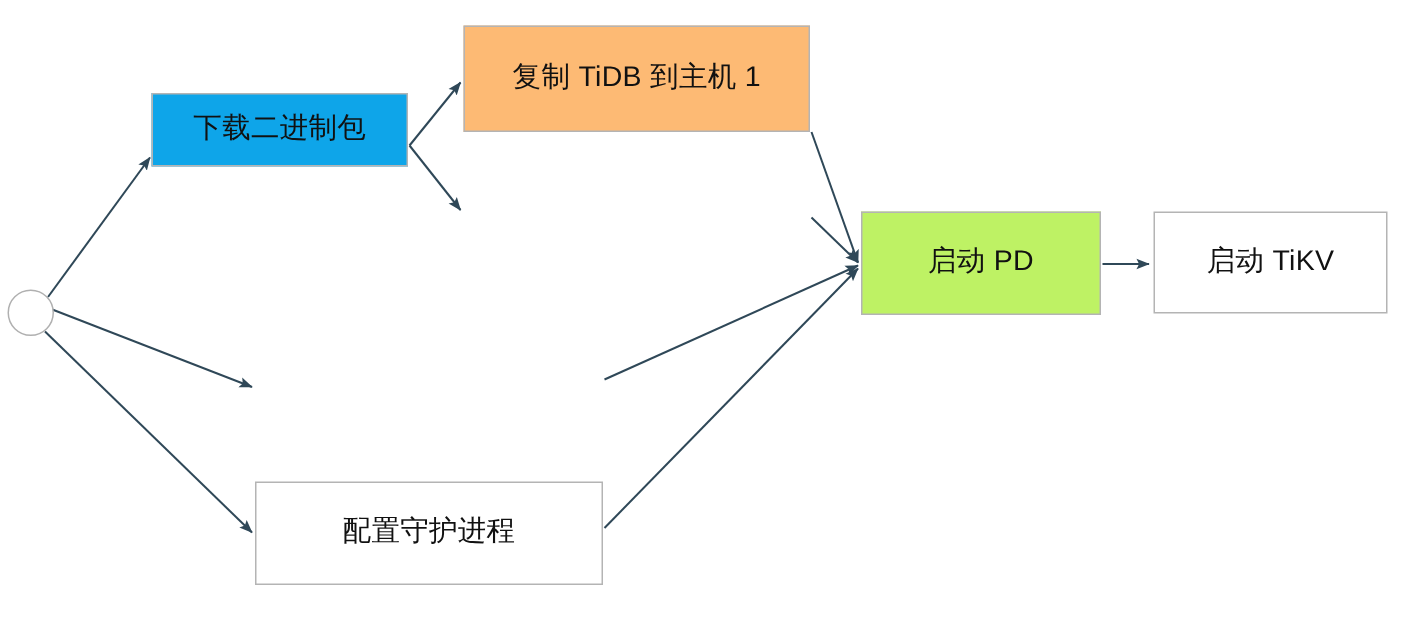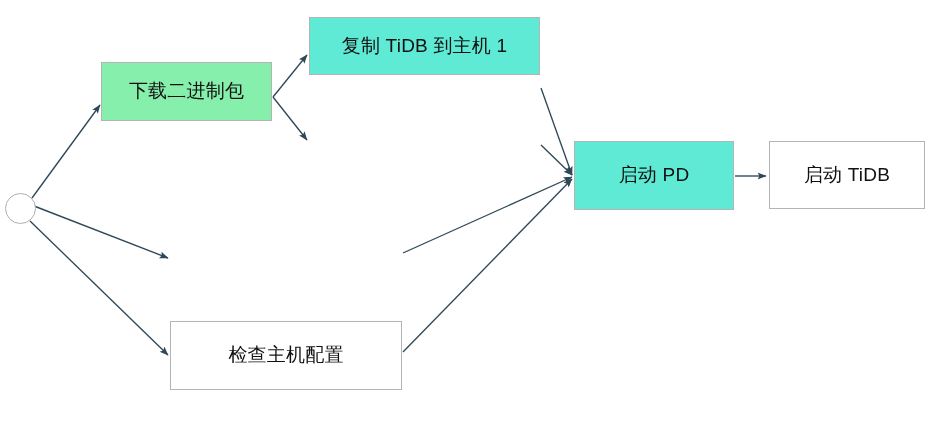--- a/index.html
+++ b/index.html
@@ -70,35 +70,35 @@
         <line x1="541" y1="88" x2="572" y2="175" marker-end="url(#arrowhead)"></line>
         <line x1="541" y1="145" x2="572" y2="175" marker-end="url(#arrowhead)"></line>
         <line x1="403" y1="253" x2="572" y2="177" marker-end="url(#arrowhead)"></line>
         <line x1="403" y1="352" x2="572" y2="179" marker-end="url(#arrowhead)"></line>
         <line x1="735" y1="176" x2="766" y2="176" marker-end="url(#arrowhead)"></line>
       </g>
   </svg>
 
   <div class="start-node" style="left: 4.5px; top: 192.5px; width: 31px; height: 31px; border-color: rgb(176, 176, 176);"></div>
 
-  <div class="node" style="left: 101px; top: 62px; width: 171px; height: 59px; border-color: rgb(180, 180, 180); background: #86efac;">
+  <div class="node" style="left: 101px; top: 62px; width: 171px; height: 49px; border-color: rgb(180, 180, 180); background: #0ea5e9;">
     <span class="label" style="color: rgb(17, 17, 17);">下载二进制包</span>
   </div>
 
-  <div class="node" style="left: 309px; top: 17px; width: 231px; height: 58px; border-color: rgb(180, 180, 180); background: #5eead4; text-align: right;">
+  <div class="node" style="left: 309px; top: 17px; width: 231px; height: 71px; border-color: rgb(180, 180, 180); background: #fdba74; text-align: right;">
     <span class="label" style="color: rgb(17, 17, 17);">复制 TiDB 到主机 1</span>
   </div>
 
 
 
   <div class="node" style="left: 170px; top: 321px; width: 232px; height: 69px; border-color: rgb(180, 180, 180); background: rgb(255, 255, 255);">
-    <span class="label" style="color: rgb(17, 17, 17);">检查主机配置</span>
+    <span class="label" style="color: rgb(17, 17, 17);">配置守护进程</span>
   </div>
 
-  <div class="node" style="left: 574px; top: 141px; width: 160px; height: 69px; border-color: rgb(180, 180, 180); background: #5eead4;">
+  <div class="node" style="left: 574px; top: 141px; width: 160px; height: 69px; border-color: rgb(180, 180, 180); background: #bef264;">
     <span class="label" style="color: rgb(17, 17, 17);">启动 PD</span>
   </div>
 
   <div class="node" style="left: 769px; top: 141px; width: 156px; height: 68px; border-color: rgb(180, 180, 180); background: rgb(255, 255, 255);">
-    <span class="label" style="color: rgb(17, 17, 17);">启动 TiDB</span>
+    <span class="label" style="color: rgb(17, 17, 17);">启动 TiKV</span>
   </div>
 
 </div>
 
 </body></html>

